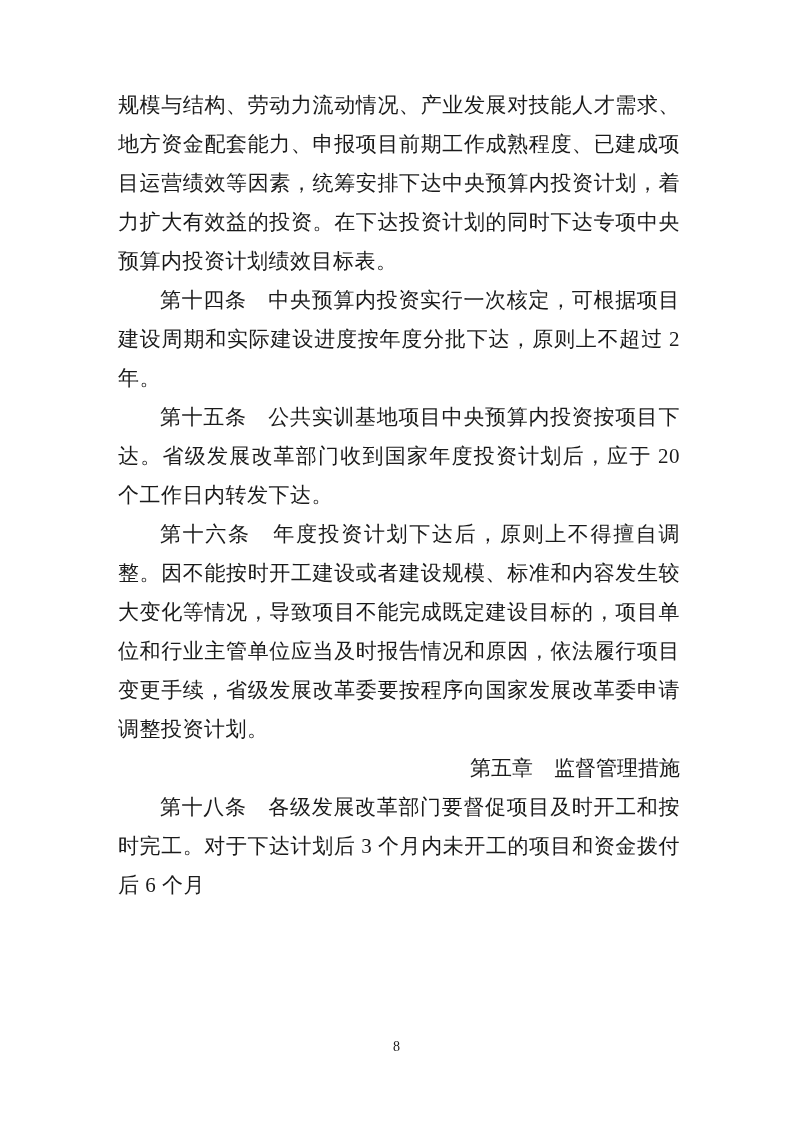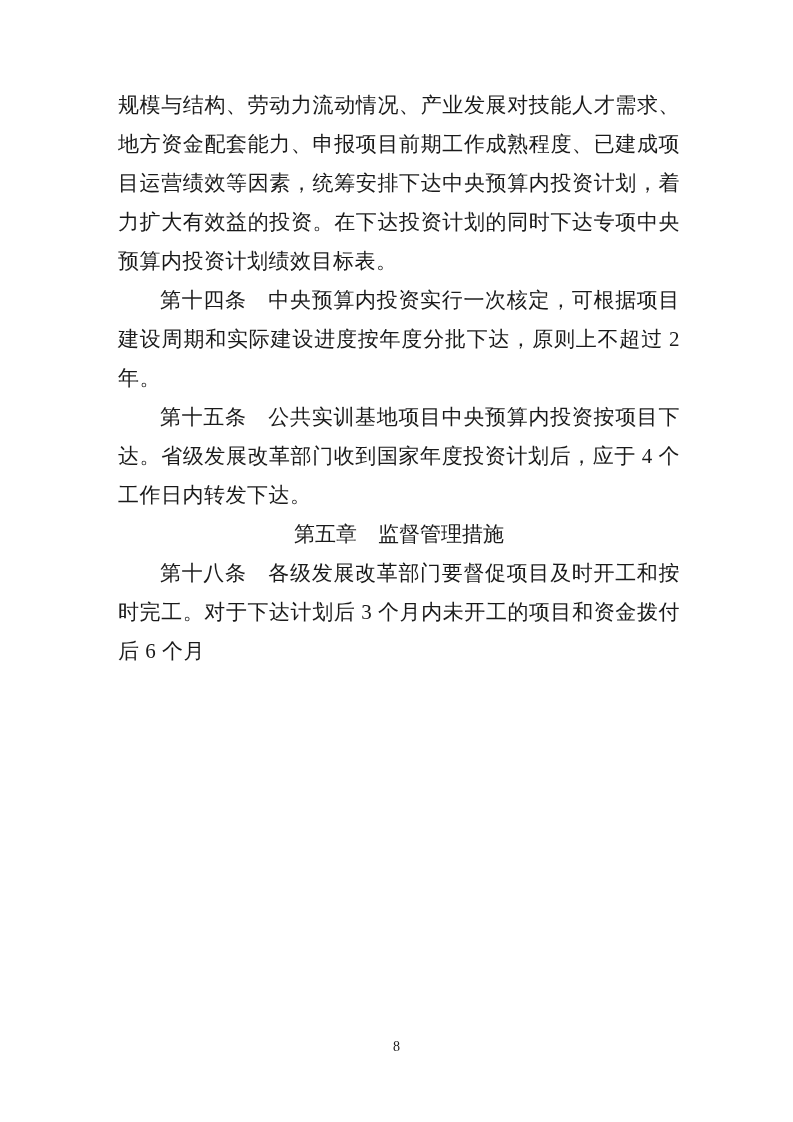--- a/index.html
+++ b/index.html
@@ -32,39 +32,40 @@
   }
   .para.indent {
     text-indent: 2em;
     font-family: Liberation Serif, serif;
   }
   .chapter-heading {
     margin: 0;
     font-size: 21px;
     line-height: 39px;
     color: #1a1a1a;
-    text-align: center;
+    text-align: right;
     font-weight: normal;
   }
   .page-number {
     position: absolute;
     left: 0;
     right: 0;
     top: 1038px;
     text-align: center;
     font-size: 14px;
     line-height: 18px;
     color: #1a1a1a;
   }
 </style>
 </head>
 <body>
 
 <div class="page">
   <div class="text-block">
     <p class="para">规模与结构、劳动力流动情况、产业发展对技能人才需求、地方资金配套能力、申报项目前期工作成熟程度、已建成项目运营绩效等因素，统筹安排下达中央预算内投资计划，着力扩大有效益的投资。在下达投资计划的同时下达专项中央预算内投资计划绩效目标表。</p>
     <p class="para indent">第十四条　中央预算内投资实行一次核定，可根据项目建设周期和实际建设进度按年度分批下达，原则上不超过 2 年。</p>
-    <p class="para indent">第十五条　公共实训基地项目中央预算内投资按项目下达。省级发展改革部门收到国家年度投资计划后，应于 4 个工作日内转发下达。</p>
+    <p class="para indent">第十五条　公共实训基地项目中央预算内投资按项目下达。省级发展改革部门收到国家年度投资计划后，应于 20 个工作日内转发下达。</p>
+    <p class="para indent">第十六条　年度投资计划下达后，原则上不得擅自调整。因不能按时开工建设或者建设规模、标准和内容发生较大变化等情况，导致项目不能完成既定建设目标的，项目单位和行业主管单位应当及时报告情况和原因，依法履行项目变更手续，省级发展改革委要按程序向国家发展改革委申请调整投资计划。</p>
     <p class="chapter-heading">第五章　监督管理措施</p>
     <p class="para indent">第十八条　各级发展改革部门要督促项目及时开工和按时完工。对于下达计划后 3 个月内未开工的项目和资金拨付后 6 个月</p>
   </div>
   <div class="page-number">8</div>
 </div>
 
 </body></html>

